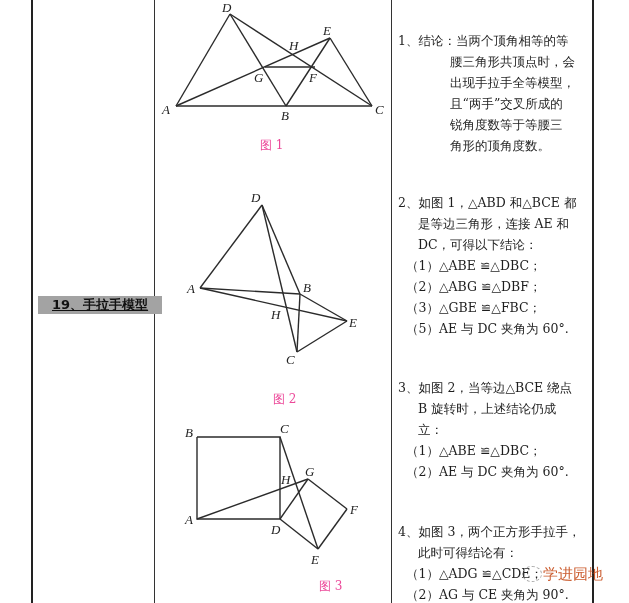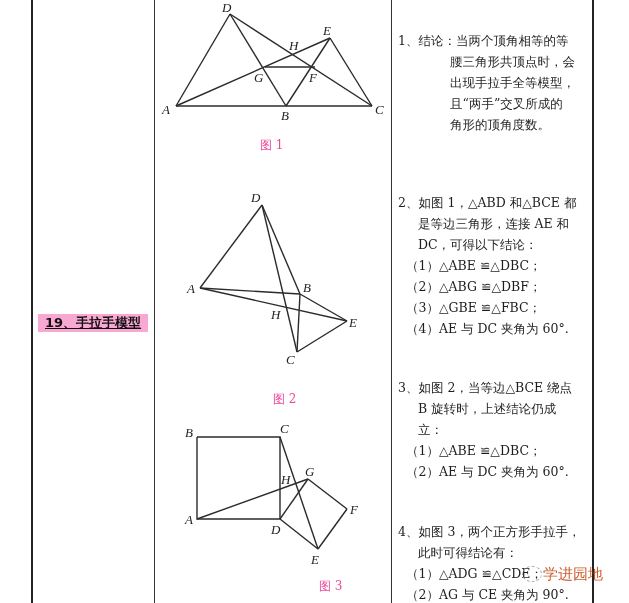--- a/index.html
+++ b/index.html
@@ -1,23 +1,23 @@
 <!DOCTYPE html>
 <html><head>
   <meta charset="utf-8">
   <style>
     html, body { margin: 0; padding: 0; background: #ffffff; }
     body { width: 629px; height: 603px; position: relative; overflow: hidden;
            font-family: "DejaVu Serif", "Liberation Serif", serif; color: #1a1a1a; }
     .vline { position: absolute; top: 0; height: 603px; width: 1px; background: #333; }
     .vline.thick { width: 2px; background: #222; }
     .title-cell { position: absolute; left: 33px; top: 0; width: 121px; height: 603px; }
-    .title { position: absolute; left: 38px; top: 314px; background: #f9a8d4;
+    .title { position: absolute; left: 38px; top: 296px; background: #a3a3a3;
              font-family: "DejaVu Sans", "Liberation Sans", sans-serif;
-             font-weight: bold; font-size: 13px; line-height: 18px; padding: 0 7px;
+             font-weight: bold; font-size: 13px; line-height: 18px; padding: 0 14px;
              text-decoration: underline; color: #111; white-space: nowrap; }
     .fig-cell { position: absolute; left: 155px; top: 0; width: 236px; height: 603px; }
     svg.fig { position: absolute; left: 0; overflow: visible; }
     svg.fig line, svg.fig polyline, svg.fig polygon { stroke: #2b2b2b; stroke-width: 1.4; fill: none; }
     svg.fig text { font-family: "Liberation Serif", "DejaVu Serif", serif; font-style: italic; font-size: 13px; fill: #222; }
     .caption { position: absolute; font-size: 12px; color: #ec4899; white-space: nowrap;
                font-family: "DejaVu Serif", "Liberation Serif", serif; }
     .text-cell { position: absolute; left: 394px; top: 0; width: 199px; height: 603px; }
     .para { position: absolute; left: 4px; font-size: 12.5px; line-height: 21px; color: #1e1e1e; }
     .para .ln { white-space: nowrap; display: block; }
@@ -113,31 +113,32 @@
   <div class="caption" style="left:118px; top:578px;margin-left:46px;">图 3</div>
 </div>
 
 <div class="text-cell">
 
   <div class="para" style="top:30px;">
     <span class="ln">1、结论：当两个顶角相等的等</span>
     <span class="ln indent1">腰三角形共顶点时，会</span>
     <span class="ln indent1">出现手拉手全等模型，</span>
     <span class="ln indent1">且“两手”交叉所成的</span>
+    <span class="ln indent1">锐角度数等于等腰三</span>
     <span class="ln indent1">角形的顶角度数。</span>
   </div>
 
   <div class="para" style="top:192px;">
     <span class="ln">2、如图 1，△ABD 和△BCE 都</span>
     <span class="ln indent2">是等边三角形，连接 AE 和</span>
     <span class="ln indent2">DC，可得以下结论：</span>
     <span class="ln indent3">（1）△ABE ≌△DBC；</span>
     <span class="ln indent3">（2）△ABG ≌△DBF；</span>
     <span class="ln indent3">（3）△GBE ≌△FBC；</span>
-    <span class="ln indent3">（4）AE 与 DC 夹角为 60°.</span>
+    <span class="ln indent3">（5）AE 与 DC 夹角为 60°.</span>
   </div>
 
   <div class="para" style="top:377px;">
     <span class="ln">3、如图 2，当等边△BCE 绕点</span>
     <span class="ln indent2">B 旋转时，上述结论仍成</span>
     <span class="ln indent2">立：</span>
     <span class="ln indent3">（1）△ABE ≌△DBC；</span>
     <span class="ln indent3">（2）AE 与 DC 夹角为 60°.</span>
   </div>
 

